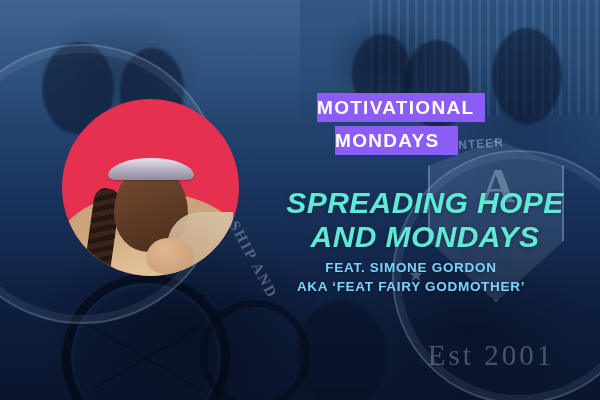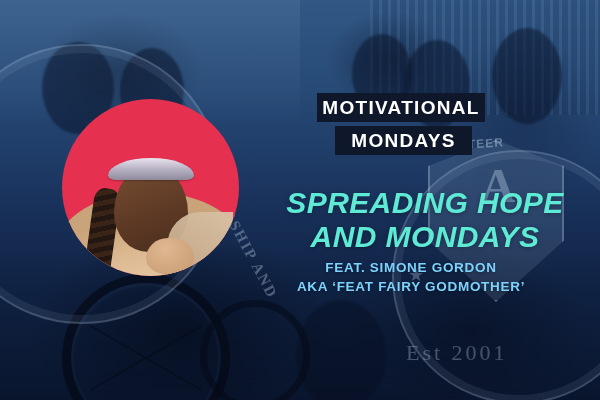--- a/index.html
+++ b/index.html
@@ -132,25 +132,25 @@
     width: 132px;
     text-align: center;
     color: rgba(205,225,245,.34);
     font-size: 48px;
     font-weight: 700;
     font-family: "Liberation Serif", serif;
     pointer-events: none;
   }
   .est-ribbon {
     position: absolute;
-    right: 24px; bottom: 34px;
+    right: 24px; bottom: 28px;
     width: 170px;
-    text-align: left;
+    text-align: center;
     color: rgba(205,225,245,.30);
-    font-size: 22px;
+    font-size: 29px;
     letter-spacing: 3px;
     font-family: "Liberation Serif", serif;
     pointer-events: none;
   }
   .star {
     position: absolute;
     color: rgba(200,222,242,.30);
     font-size: 18px;
     pointer-events: none;
   }
@@ -236,35 +236,35 @@
     right: 6px; bottom: -6px;
     width: 66px; height: 70px;
     border-radius: 50% 0 0 0;
     background: linear-gradient(210deg, #d9c2a6, #bfa180);
     opacity: .95;
   }
 
   
   .banner-bar {
     position: absolute;
-    background: #0f172a;
+    background: #8b5cf6;
     display: flex;
     align-items: center;
-    justify-content: center;
+    justify-content: flex-start;
   }
   .bar-top {
     left: 317px;
     top: 93px;
     width: 168px;
     height: 29px;
   }
   .bar-bottom {
     left: 335px;
     top: 126px;
-    width: 137px;
+    width: 123px;
     height: 29px;
   }
   .bar-label {
     color: #ffffff;
     font-weight: 700;
     letter-spacing: 1.3px;
     white-space: nowrap;
   }
   .bar-top .bar-label   { font-size: 19px; }
   .bar-bottom .bar-label{ font-size: 19px; }

